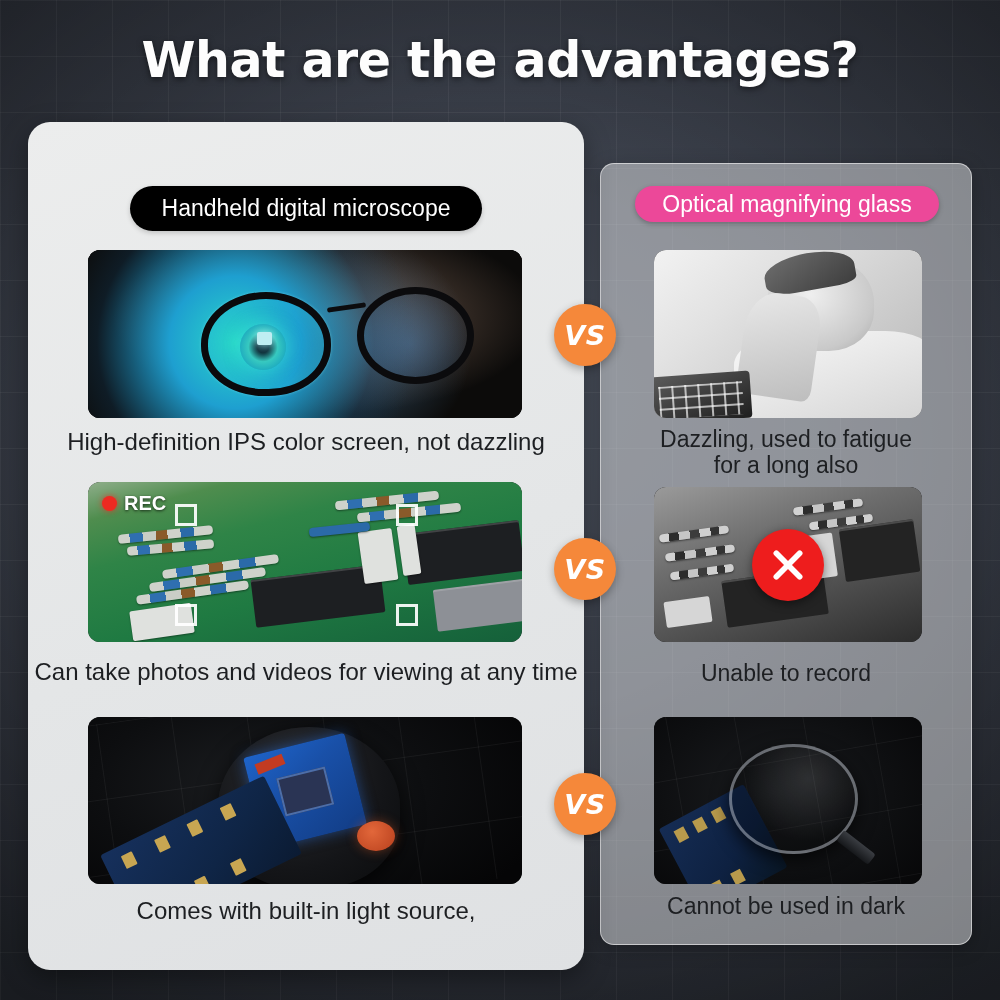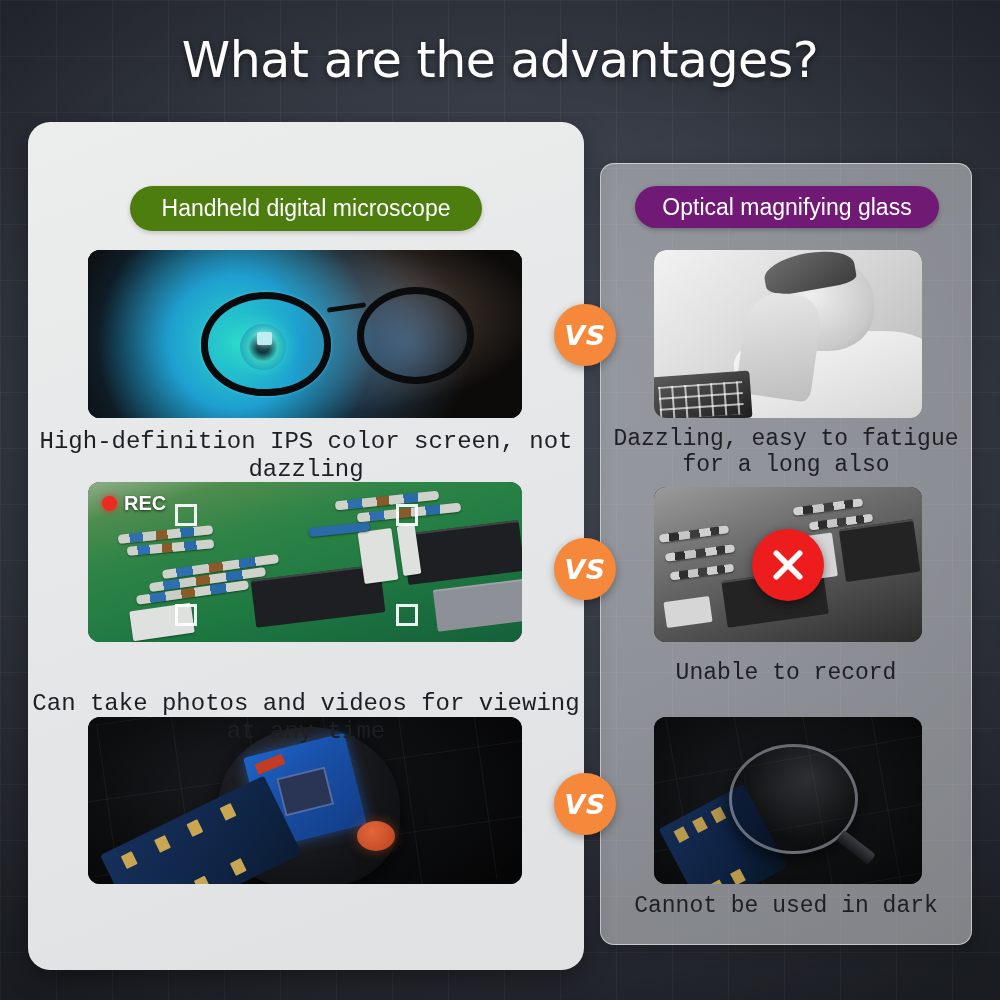--- a/index.html
+++ b/index.html
@@ -29,21 +29,21 @@
   #vignette {
     position: absolute; inset: 0;
     background: radial-gradient(ellipse 75% 65% at 50% 45%, rgba(0,0,0,0) 40%, rgba(0,0,0,.35) 100%);
     pointer-events: none;
   }
 
   
   #title {
     position: absolute; top: 32px; left: 0; width: 100%;
     text-align: center;
-    font-size: 49px; font-weight: normal; letter-spacing: -.5px;
+    font-size: 49px; font-weight: bold; letter-spacing: -.5px;
     color: #fdfdfd;
     text-shadow: 0 2px 6px rgba(0,0,0,.55);
     font-family: "DejaVu Sans", sans-serif;
   }
 
   
   #right-card {
     position: absolute;
     left: 600px; top: 163px; width: 372px; height: 782px;
     background: rgba(209,211,214,.56);
@@ -63,27 +63,27 @@
 
   
   .badge {
     position: absolute;
     display: flex; align-items: center; justify-content: center;
     font-size: 23px; color: #ffffff;
     white-space: nowrap;
   }
   #badge-left {
     left: 130px; top: 186px; width: 352px; height: 45px;
-    background: #4d7c0f;
+    background: #000000;
     border-radius: 23px;
     box-shadow: 0 2px 5px rgba(0,0,0,.18);
   }
   #badge-right {
-    left: 635px; top: 186px; width: 304px; height: 42px;
-    background: #701a75;
+    left: 635px; top: 186px; width: 304px; height: 36px;
+    background: #ec4899;
     border-radius: 21px;
     box-shadow: 0 2px 5px rgba(0,0,0,.25);
   }
 
   
   .photo {
     position: absolute;
     border-radius: 12px;
     overflow: hidden;
     background: #111;
@@ -305,27 +305,26 @@
     border-radius: 3px;
   }
   .loupe-scene .mini-pcb2 .pad { position: absolute; width: 11px; height: 13px; background:#b89a4c; }
 
   
   .caption {
     position: absolute;
     text-align: center;
     color: #1d1f22;
     line-height: 1.15;
-    font-family: Liberation Mono, monospace;
   }
   .caption.left  { left: 28px; width: 556px; font-size: 24px; }
   .caption.right { left: 600px; width: 372px; font-size: 23px; }
 
   #cap-l1 { top: 428px; }
-  #cap-l2 { top: 658px; margin-top: 32px; }
+  #cap-l2 { top: 658px; }
   #cap-l3 { top: 897px; }
   #cap-r1 { top: 426px; }
   #cap-r2 { top: 660px; }
   #cap-r3 { top: 893px; }
 
   
   .vs {
     position: absolute; width: 62px; height: 62px; border-radius: 50%;
     background: #f5883a;
     display: flex; align-items: center; justify-content: center;
@@ -462,24 +461,25 @@
 <div class="vs" id="vs2">VS</div>
 <div class="vs" id="vs3">VS</div>
 
 <div class="caption left" id="cap-l1">
   <div>High-definition IPS color screen, not dazzling</div>
 </div>
 <div class="caption left" id="cap-l2">
   <div>Can take photos and videos for viewing at any time</div>
 </div>
 <div class="caption left" id="cap-l3">
+  <div>Comes with built-in light source,</div>
 </div>
 
 <div class="caption right" id="cap-r1">
-  <div>Dazzling, easy to fatigue</div>
+  <div>Dazzling, used to fatigue</div>
   <div>for a long also</div>
 </div>
 <div class="caption right" id="cap-r2">
   <div>Unable to record</div>
 </div>
 <div class="caption right" id="cap-r3">
   <div>Cannot be used in dark</div>
 </div>
 
 </body></html>

